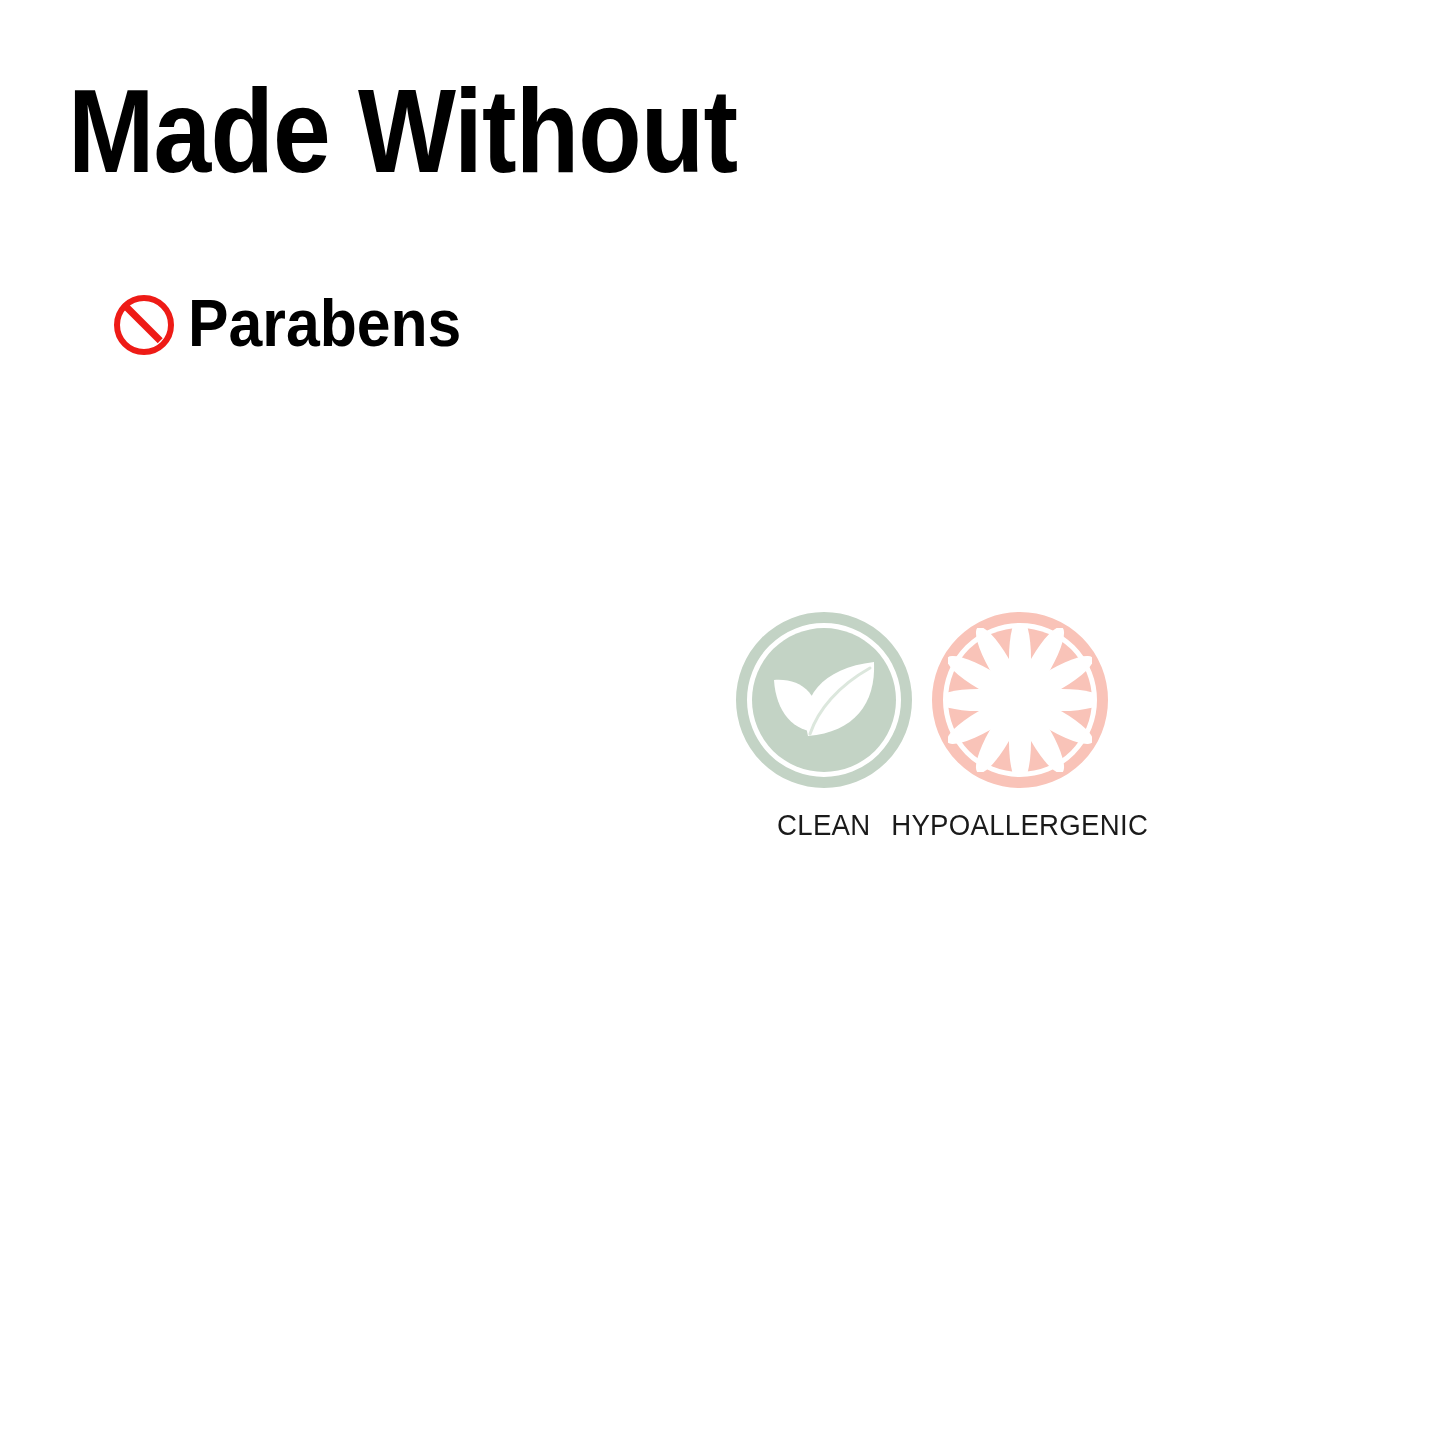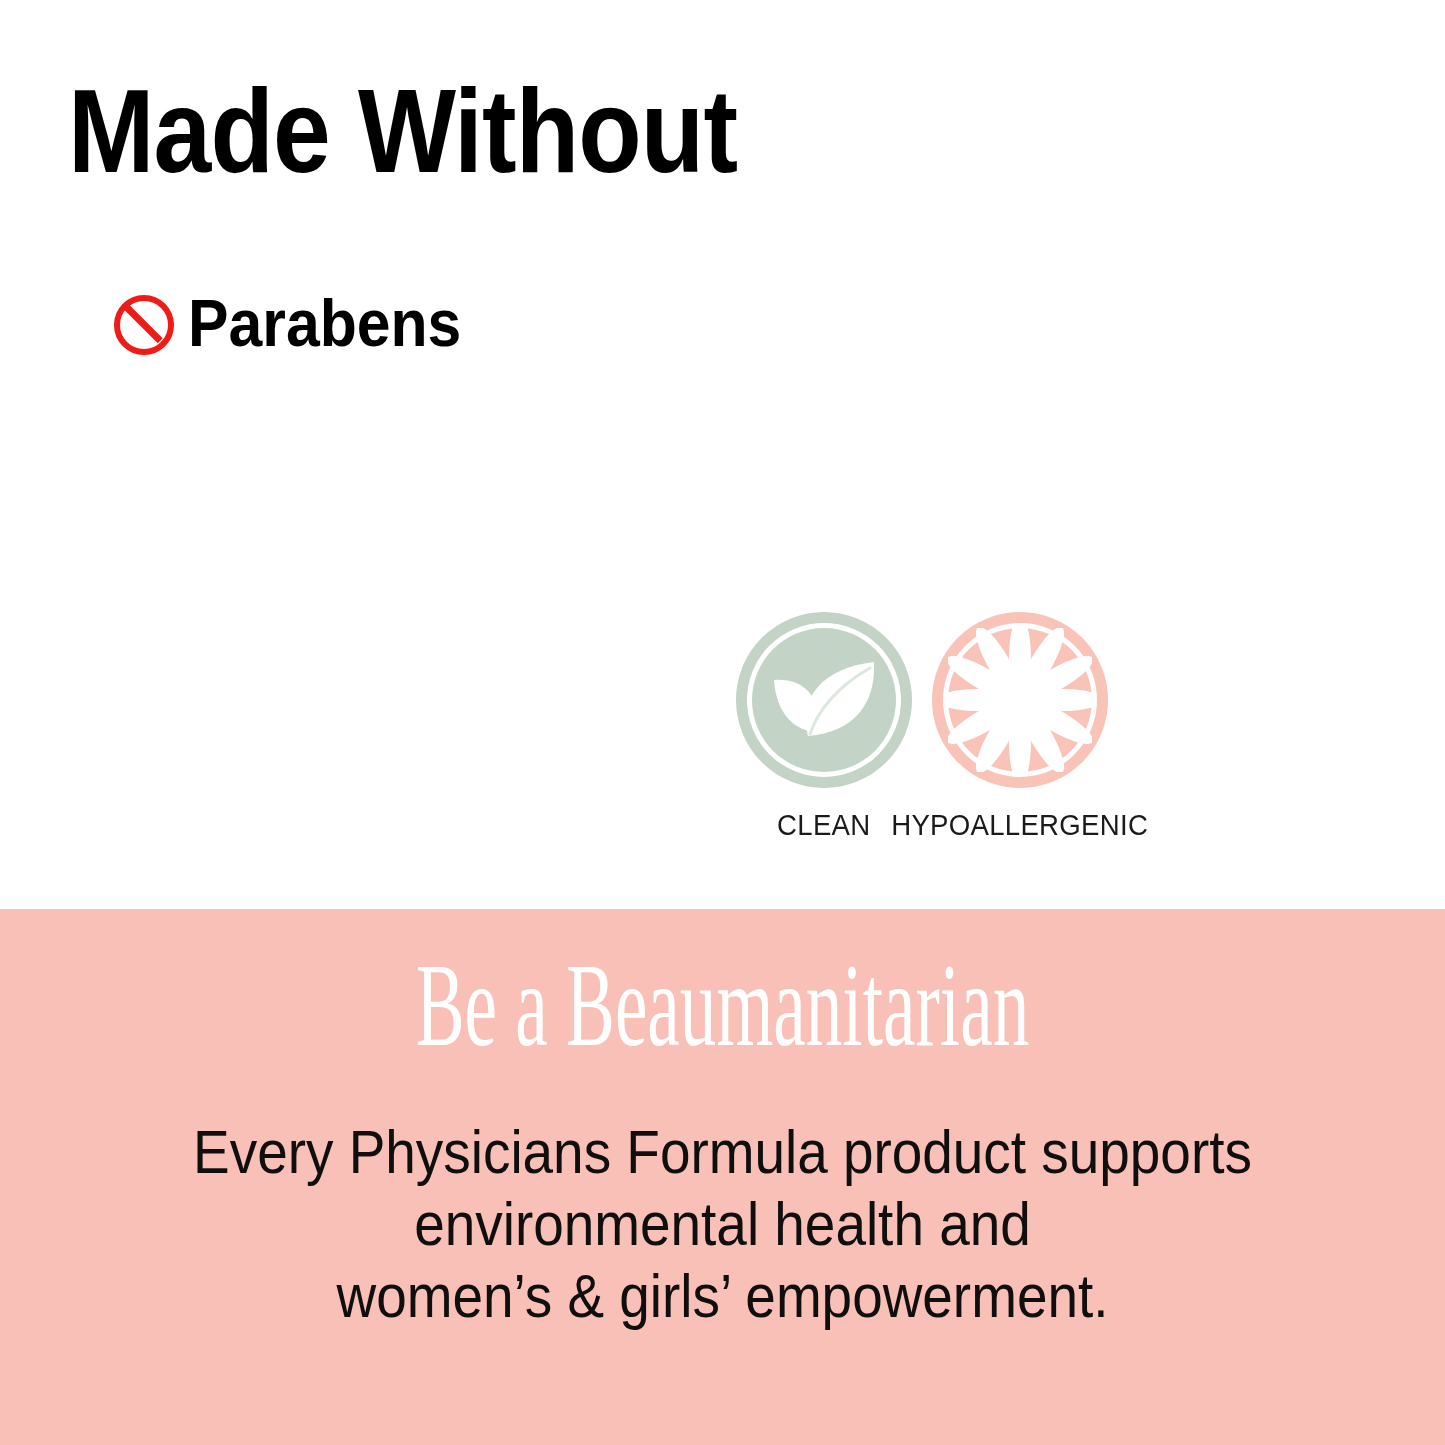--- a/index.html
+++ b/index.html
@@ -253,22 +253,14 @@
             </g>
           </svg>
         </div>
         <div class="badge-label">HYPOALLERGENIC</div>
       </div>
 
 
     </div>
   </div>
 
-  <div class="banner">
-    <div class="banner-title">Be a Beaumanitarian</div>
-    <div class="banner-body">
-      <div>Every Physicians Formula product supports</div>
-      <div>environmental health and</div>
-      <div>women’s &amp; girls’ empowerment.</div>
-    </div>
-  </div>
 
 </div>
 
 </body></html>

